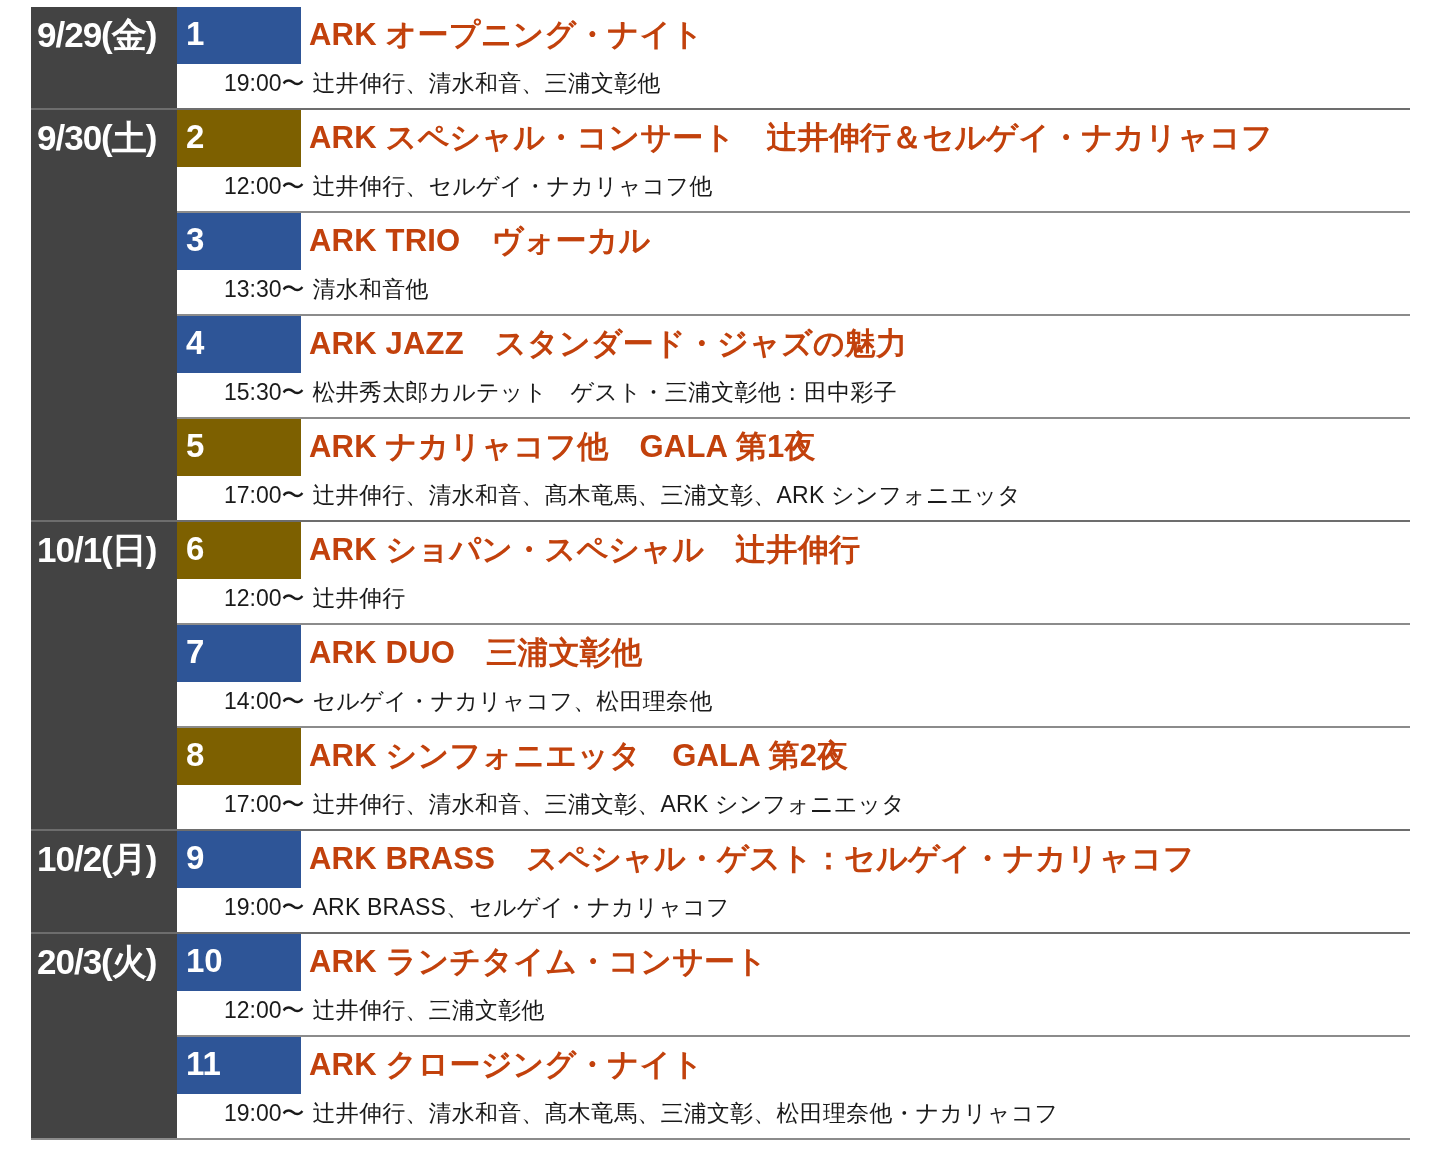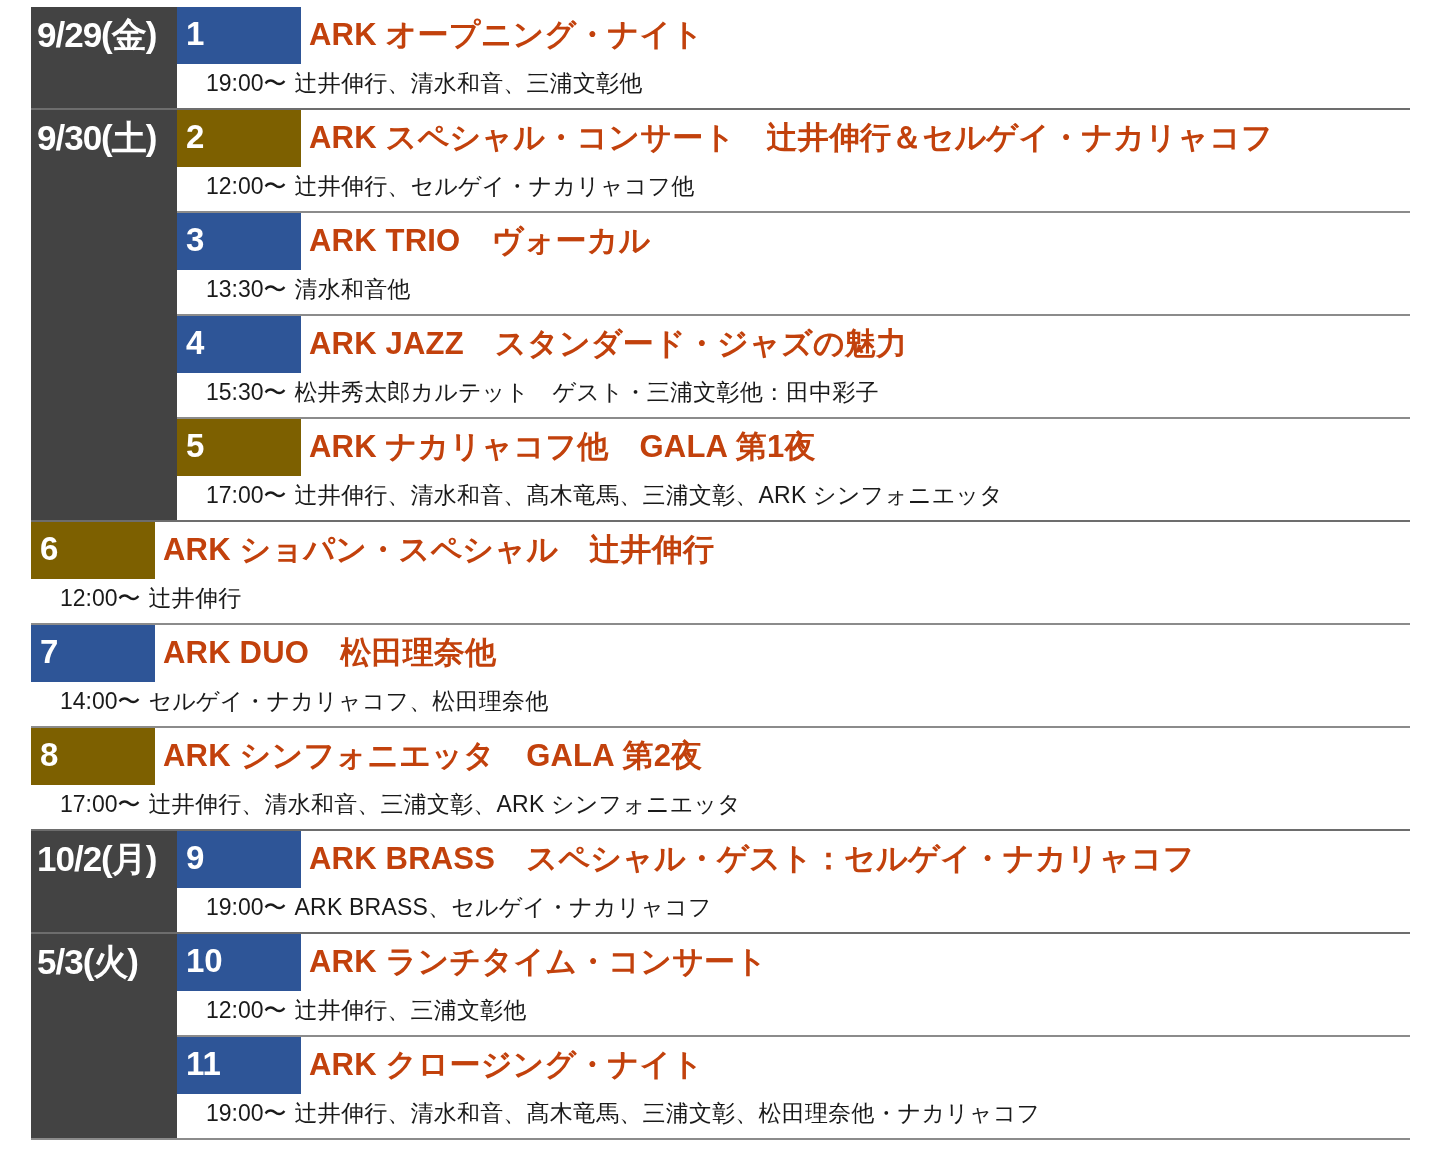--- a/index.html
+++ b/index.html
@@ -102,21 +102,21 @@
     color: #c2410c;
     font-size: 31px;
     font-weight: 700;
     line-height: 52px;
     white-space: nowrap;
     letter-spacing: 0.2px;
   }
 
   .event-detail {
     box-sizing: border-box;
-    padding-left: 29px;
+    padding-left: 47px;
     padding-top: 1px;
     padding-bottom: 8px;
     height: 44px;
     color: #1a1a1a;
     font-size: 23px;
     line-height: 36px;
     white-space: nowrap;
   }
   .detail-time {
     font-weight: 400;
@@ -175,32 +175,35 @@
         <div class="event lastev">
           <div class="event-head">
             <div class="num-badge gold">5</div>
             <div class="event-title">ARK ナカリャコフ他　GALA 第1夜</div>
           </div>
           <div class="event-detail"><span class="detail-time">17:00〜</span><span class="detail-performers">辻井伸行、清水和音、髙木竜馬、三浦文彰、ARK シンフォニエッタ</span></div>
         </div>
       </div>
     </div>
     <div class="day-group">
+      <div class="date-cell">
+        <span class="date-label">10/1(日)</span>
+      </div>
       <div class="events-col">
         <div class="event">
           <div class="event-head">
             <div class="num-badge gold">6</div>
             <div class="event-title">ARK ショパン・スペシャル　辻井伸行</div>
           </div>
           <div class="event-detail"><span class="detail-time">12:00〜</span><span class="detail-performers">辻井伸行</span></div>
         </div>
         <div class="event">
           <div class="event-head">
             <div class="num-badge blue">7</div>
-            <div class="event-title">ARK DUO　松田理奈他</div>
+            <div class="event-title">ARK DUO　三浦文彰他</div>
           </div>
           <div class="event-detail"><span class="detail-time">14:00〜</span><span class="detail-performers">セルゲイ・ナカリャコフ、松田理奈他</span></div>
         </div>
         <div class="event lastev">
           <div class="event-head">
             <div class="num-badge gold">8</div>
             <div class="event-title">ARK シンフォニエッタ　GALA 第2夜</div>
           </div>
           <div class="event-detail"><span class="detail-time">17:00〜</span><span class="detail-performers">辻井伸行、清水和音、三浦文彰、ARK シンフォニエッタ</span></div>
         </div>
@@ -215,21 +218,21 @@
           <div class="event-head">
             <div class="num-badge blue">9</div>
             <div class="event-title">ARK BRASS　スペシャル・ゲスト：セルゲイ・ナカリャコフ</div>
           </div>
           <div class="event-detail"><span class="detail-time">19:00〜</span><span class="detail-performers">ARK BRASS、セルゲイ・ナカリャコフ</span></div>
         </div>
       </div>
     </div>
     <div class="day-group last">
       <div class="date-cell">
-        <span class="date-label">5/3(火)</span>
+        <span class="date-label">20/3(火)</span>
       </div>
       <div class="events-col">
         <div class="event">
           <div class="event-head">
             <div class="num-badge blue">10</div>
             <div class="event-title">ARK ランチタイム・コンサート</div>
           </div>
           <div class="event-detail"><span class="detail-time">12:00〜</span><span class="detail-performers">辻井伸行、三浦文彰他</span></div>
         </div>
         <div class="event lastev">

